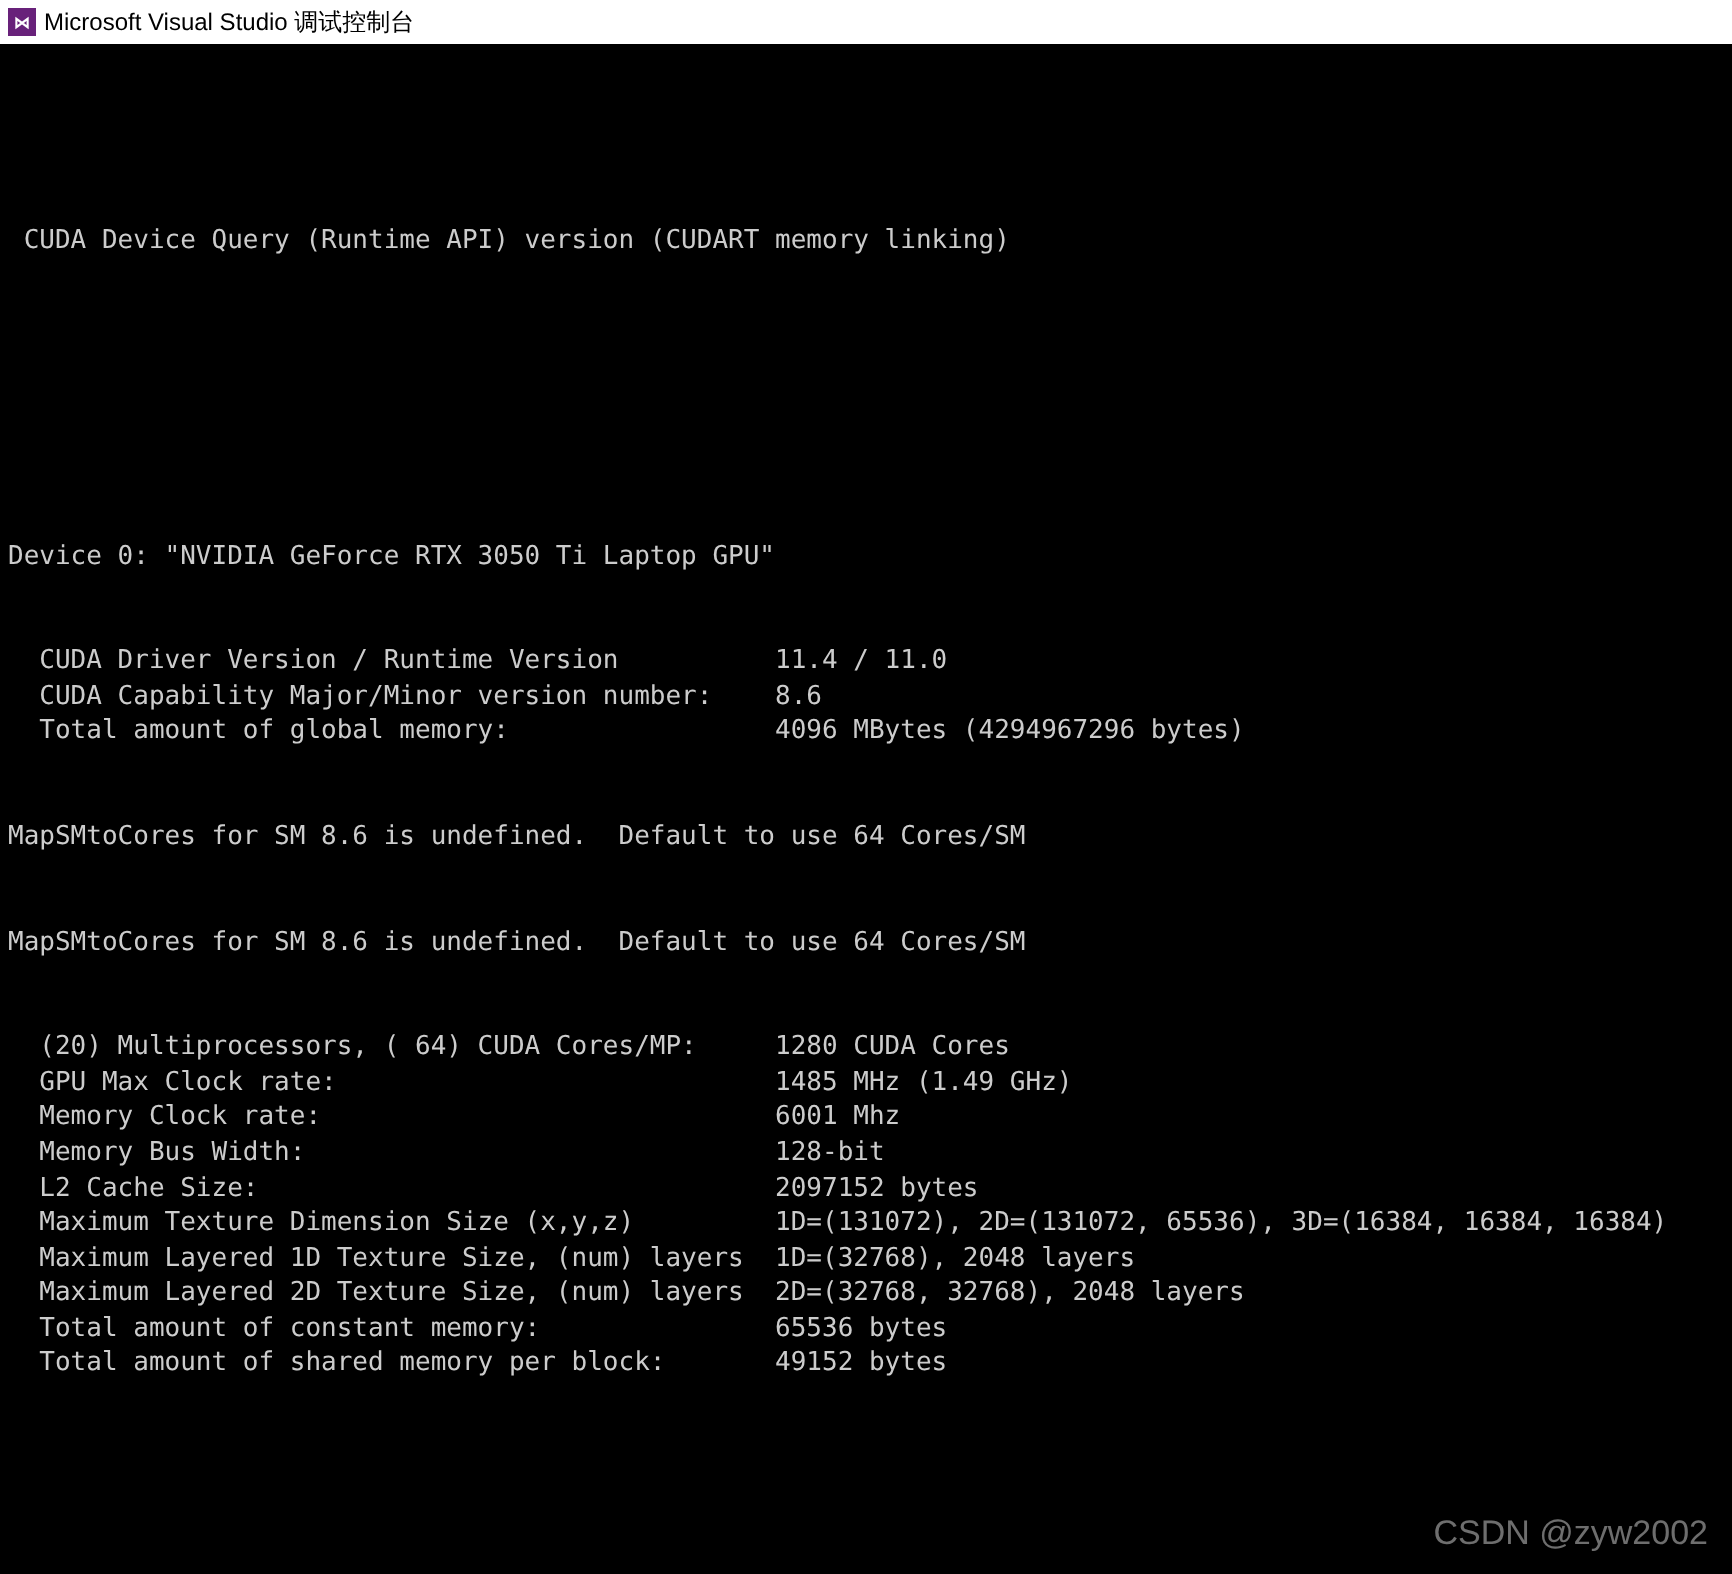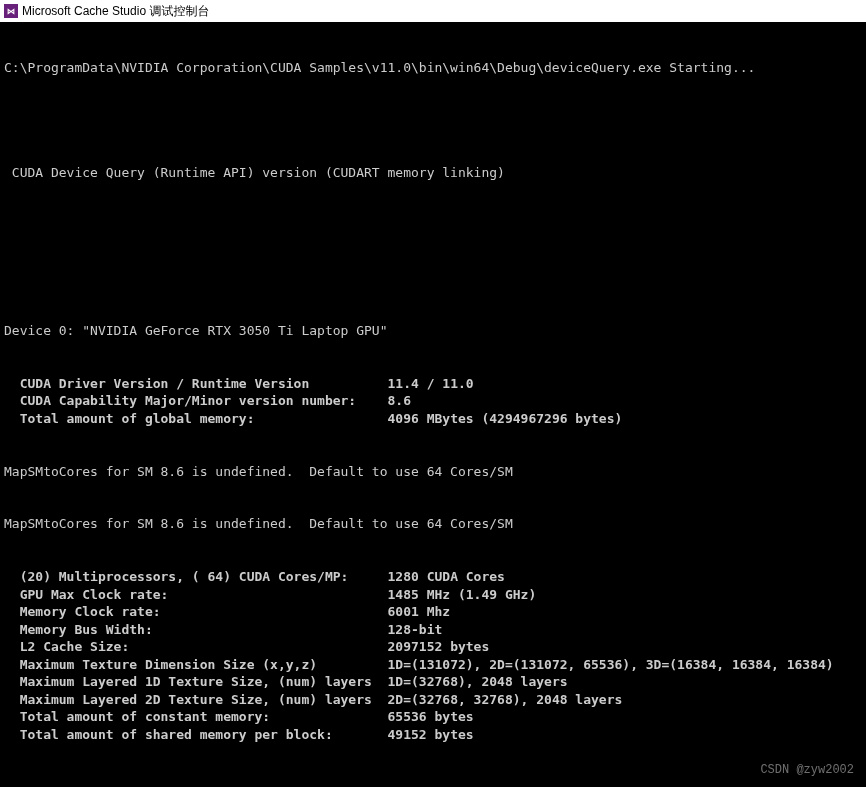--- a/index.html
+++ b/index.html
@@ -38,43 +38,41 @@
   padding: 2px 4px;
   color: #ccc;
   line-height: 1.35;
   white-space: pre;
   font-family: "NSimSun", "Consolas", monospace;
 }
 .line { white-space: pre; min-height: 1em; }
 .kv {
   display: flex;
   white-space: pre;
-  font-weight: bold;
 }
 .kv .k { white-space: pre; }
 .kv .v { white-space: pre; }
 .watermark {
   position: absolute;
   right: 12px;
   bottom: 10px;
   color: rgba(200,200,200,0.55);
-  font-family: Liberation Mono, monospace;
-  font-size: 12px;
+  font-family: Liberation Sans, sans-serif;
+  font-size: 17px;
 }
 </style>
 </head>
 <body>
 
 <div class="title-bar">
   <span class="title-icon">⋈</span>
-  <span>Microsoft Cache Studio 调试控制台</span>
+  <span>Microsoft Visual Studio 调试控制台</span>
 </div>
 
 <div class="console">
-  <div class="line">C:\ProgramData\NVIDIA Corporation\CUDA Samples\v11.0\bin\win64\Debug\deviceQuery.exe Starting...</div>
   <div class="line">&nbsp;</div>
   <div class="line"> CUDA Device Query (Runtime API) version (CUDART memory linking)</div>
   <div class="line">&nbsp;</div>
   <div class="line">&nbsp;</div>
   <div class="line">Device 0: "NVIDIA GeForce RTX 3050 Ti Laptop GPU"</div>
   <div id="block1"><div class="kv"><span class="k">  CUDA Driver Version / Runtime Version          </span><span class="v">11.4 / 11.0</span></div><div class="kv"><span class="k">  CUDA Capability Major/Minor version number:    </span><span class="v">8.6</span></div><div class="kv"><span class="k">  Total amount of global memory:                 </span><span class="v">4096 MBytes (4294967296 bytes)</span></div></div>
   <div class="line">MapSMtoCores for SM 8.6 is undefined.  Default to use 64 Cores/SM</div>
   <div class="line">MapSMtoCores for SM 8.6 is undefined.  Default to use 64 Cores/SM</div>
   <div id="block2"><div class="kv"><span class="k">  (20) Multiprocessors, ( 64) CUDA Cores/MP:     </span><span class="v">1280 CUDA Cores</span></div><div class="kv"><span class="k">  GPU Max Clock rate:                            </span><span class="v">1485 MHz (1.49 GHz)</span></div><div class="kv"><span class="k">  Memory Clock rate:                             </span><span class="v">6001 Mhz</span></div><div class="kv"><span class="k">  Memory Bus Width:                              </span><span class="v">128-bit</span></div><div class="kv"><span class="k">  L2 Cache Size:                                 </span><span class="v">2097152 bytes</span></div><div class="kv"><span class="k">  Maximum Texture Dimension Size (x,y,z)         </span><span class="v">1D=(131072), 2D=(131072, 65536), 3D=(16384, 16384, 16384)</span></div><div class="kv"><span class="k">  Maximum Layered 1D Texture Size, (num) layers  </span><span class="v">1D=(32768), 2048 layers</span></div><div class="kv"><span class="k">  Maximum Layered 2D Texture Size, (num) layers  </span><span class="v">2D=(32768, 32768), 2048 layers</span></div><div class="kv"><span class="k">  Total amount of constant memory:               </span><span class="v">65536 bytes</span></div><div class="kv"><span class="k">  Total amount of shared memory per block:       </span><span class="v">49152 bytes</span></div></div>
   

